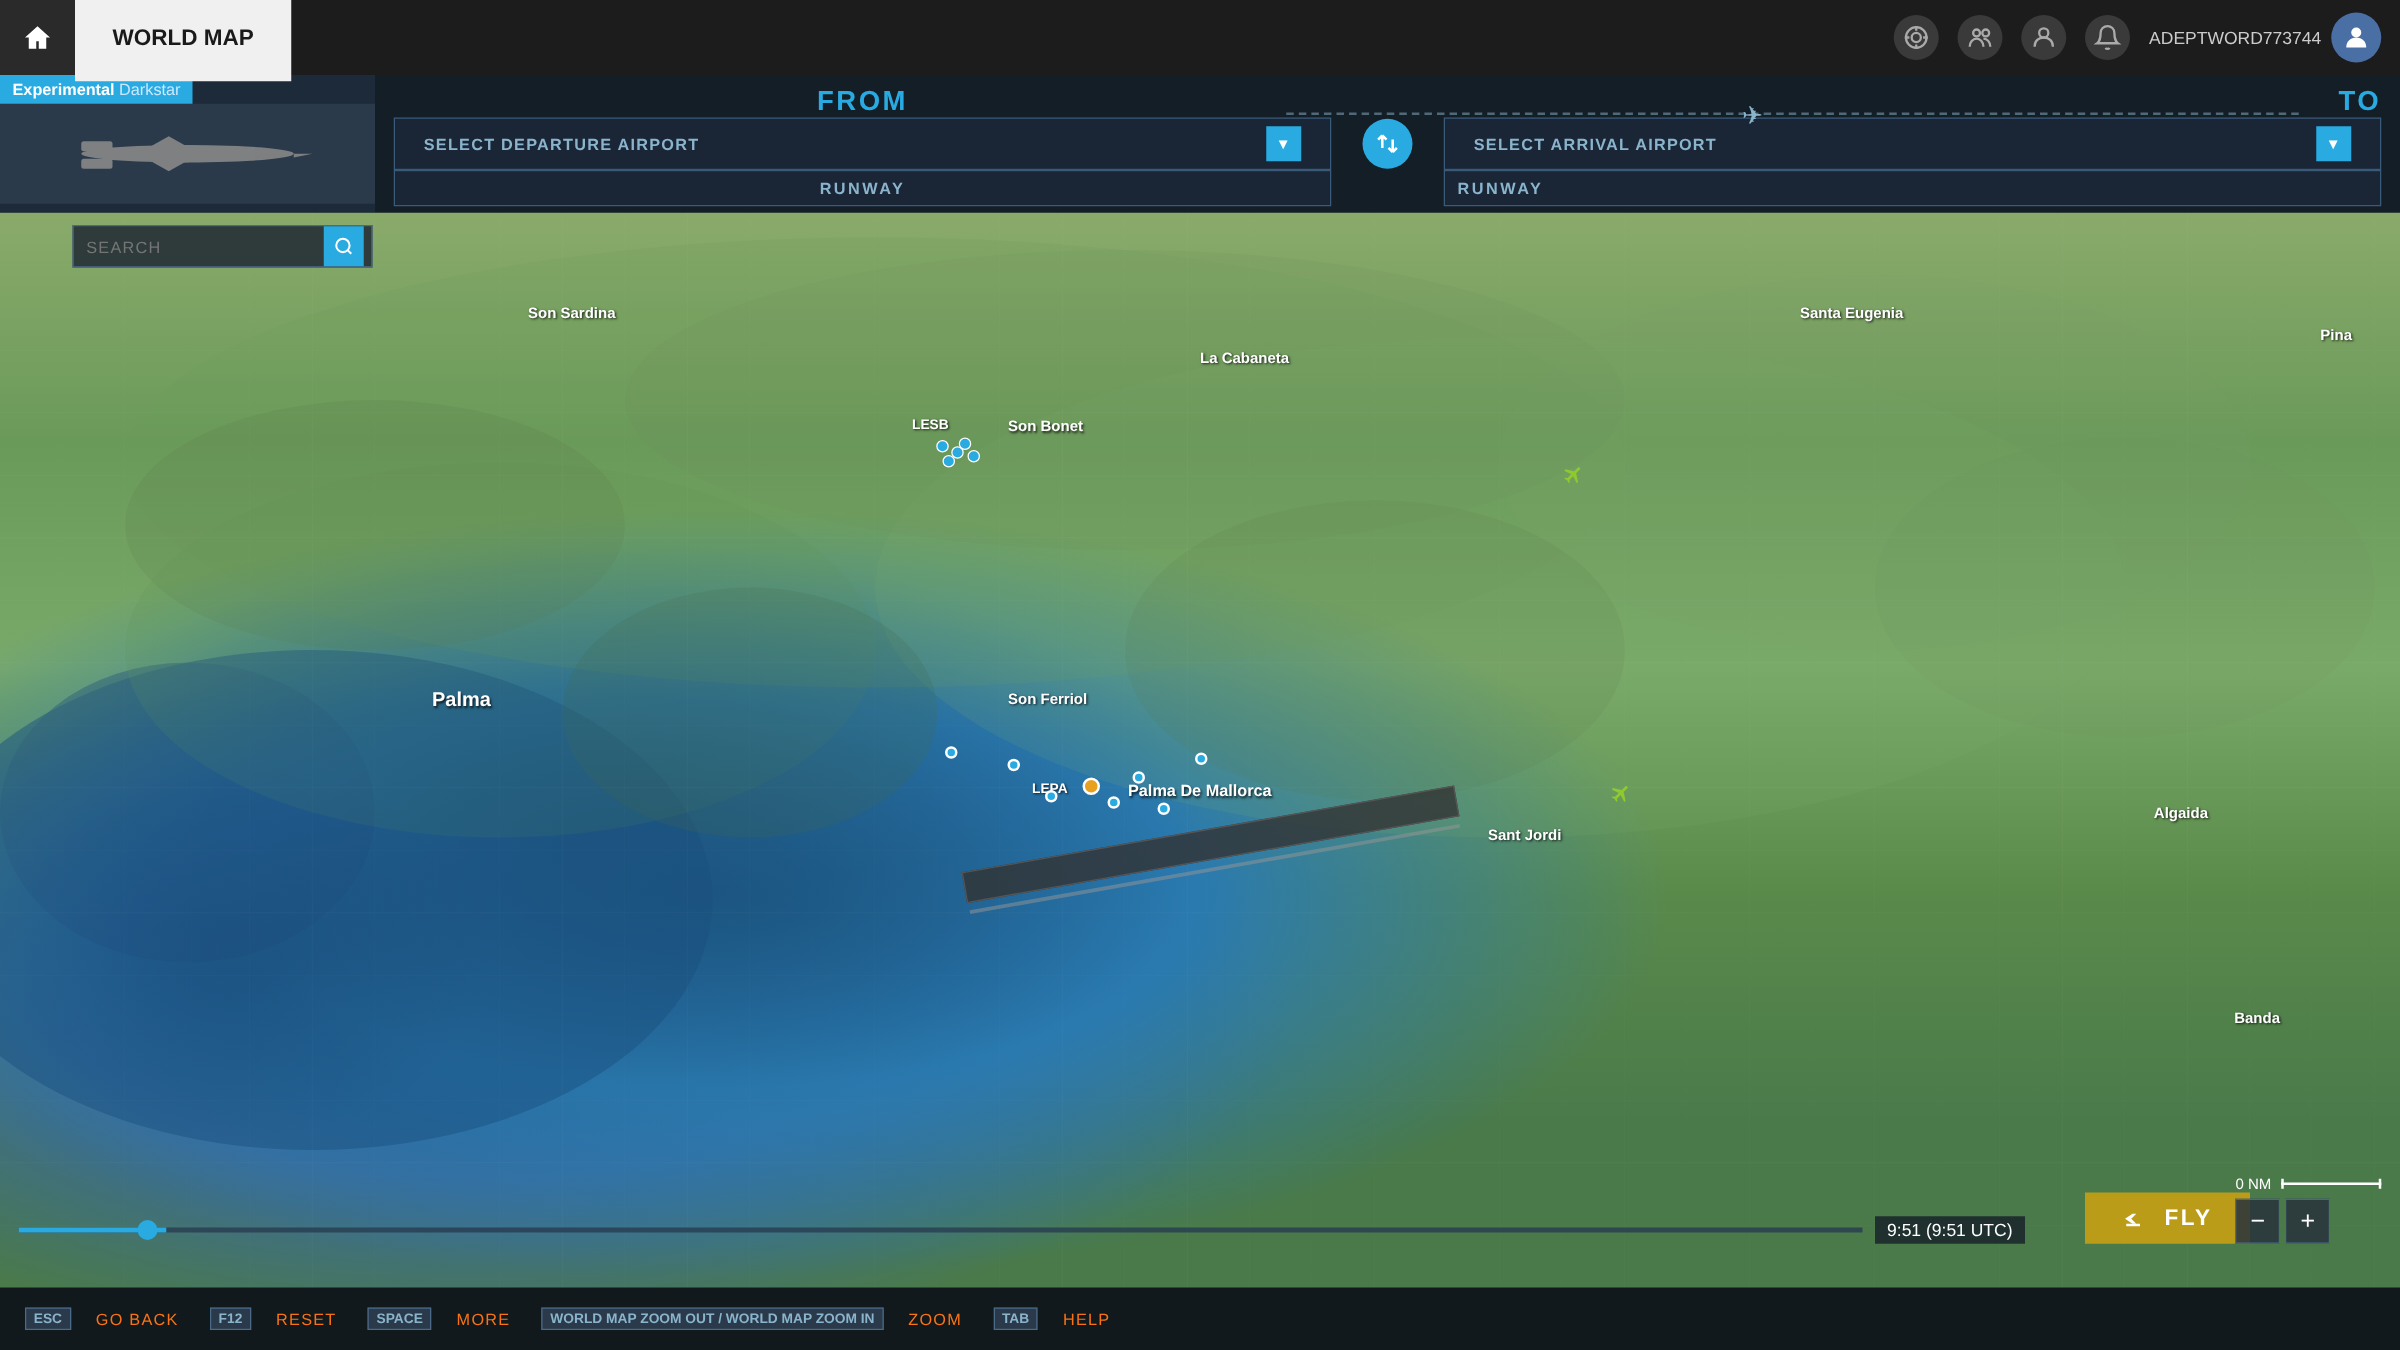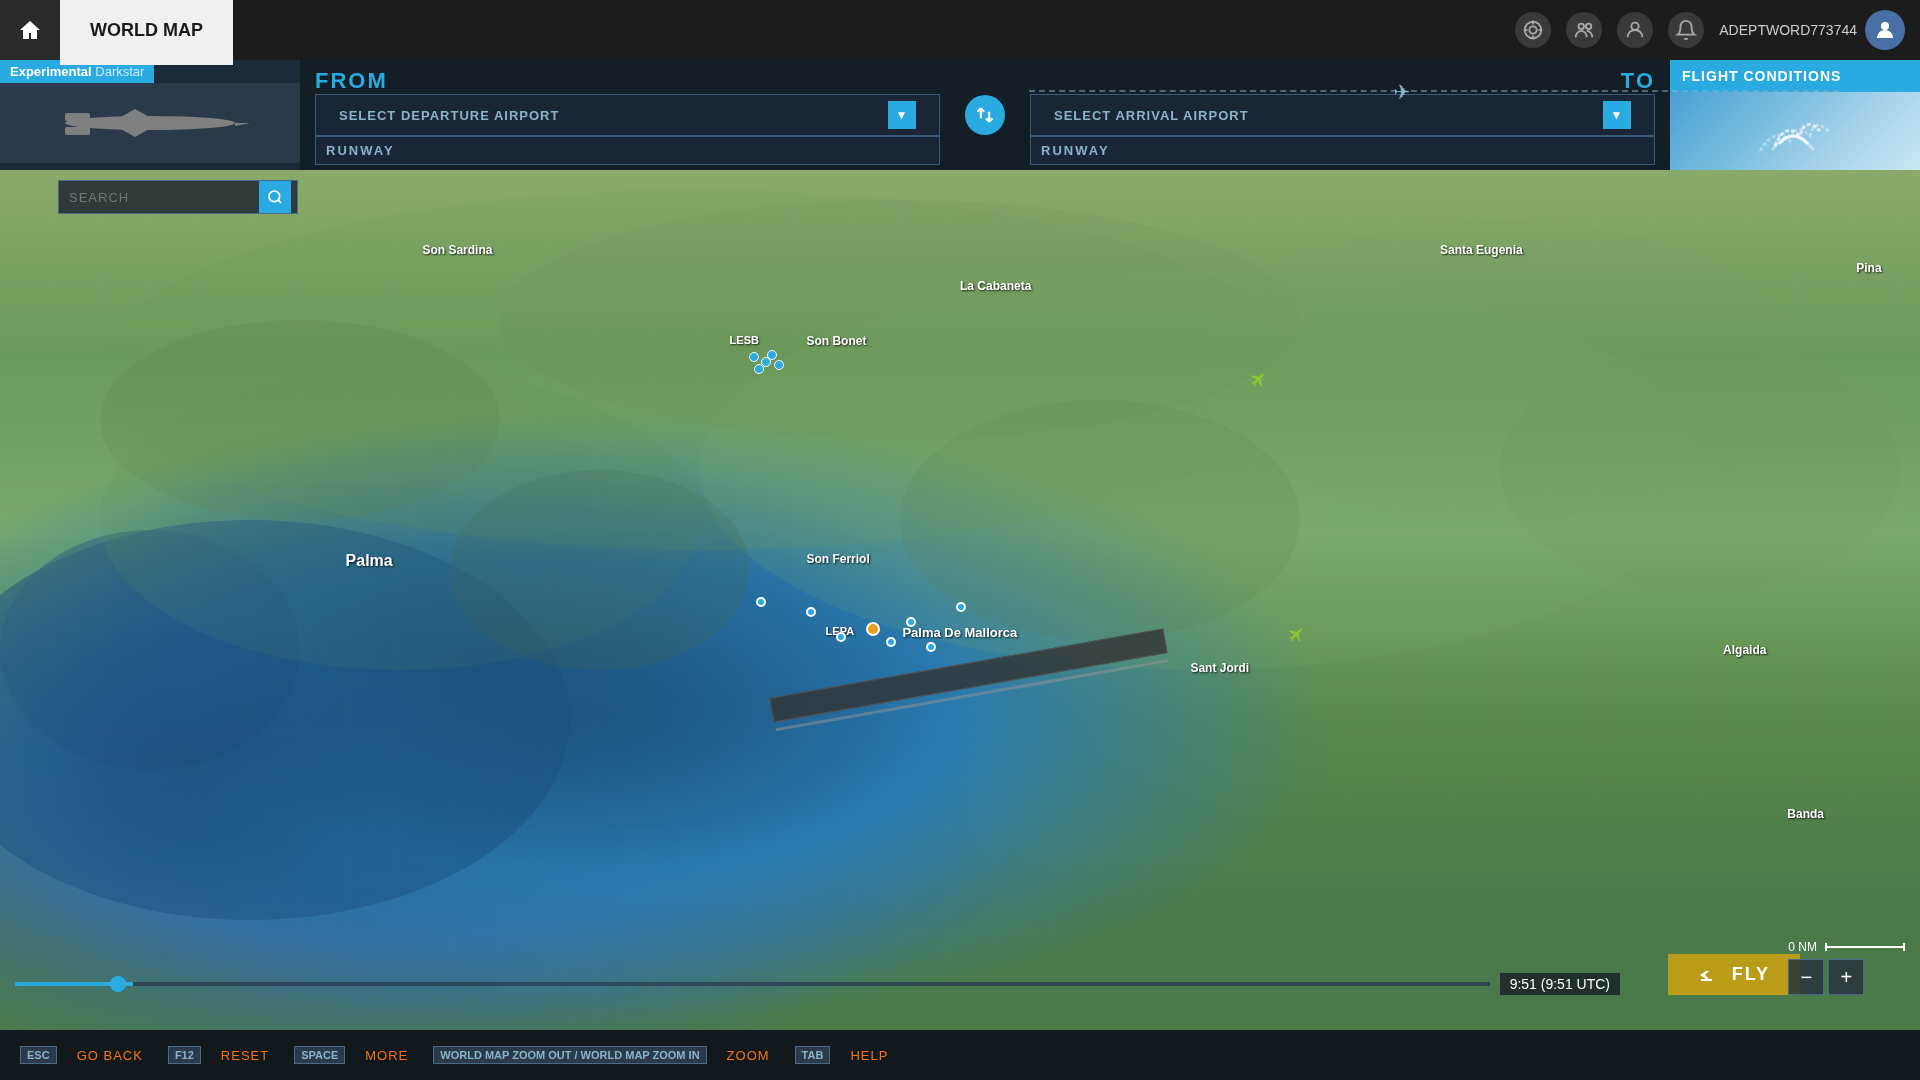--- a/index.html
+++ b/index.html
@@ -117,20 +117,21 @@
       z-index: 50;
       display: flex;
       align-items: stretch;
     }
     #from-section {
       flex: 1;
       padding: 8px 15px;
       display: flex;
       flex-direction: column;
       justify-content: space-around;
+      text-align: center;
     }
     #from-label {
       color: #29aae1;
       font-size: 22px;
       font-weight: bold;
       letter-spacing: 2px;
     }
     .airport-row {
       display: flex;
       align-items: center;
@@ -659,37 +660,20 @@
     <div id="to-label">TO</div>
     <div class="airport-row">
       <div class="airport-select">
         <span style="color:#8ab4cc; font-size:13px; letter-spacing:1px;">SELECT ARRIVAL AIRPORT</span>
         <div class="dropdown-arrow">▼</div>
       </div>
     </div>
     <div class="runway-field">RUNWAY</div>
   </div>
 
-  <div id="flight-conditions-panel">
-    <div id="fc-header">FLIGHT CONDITIONS</div>
-    <div id="fc-content">
-
-      <svg width="80" height="60" viewBox="0 0 80 60">
-        <g fill="none" stroke="rgba(255,255,255,0.7)" stroke-width="3">
-          <path d="M20 45 Q30 20 45 35 Q50 15 65 30" stroke-dasharray="4,2"></path>
-          <path d="M5 50 Q20 25 35 40 Q40 20 55 35 Q60 15 75 32" stroke-dasharray="4,2" opacity="0.5"></path>
-        </g>
-
-        <g fill="none" stroke="rgba(255,255,255,0.8)" stroke-width="3" stroke-linecap="round">
-          <path d="M25 42 Q38 28 52 42"></path>
-          <path d="M18 48 Q38 22 58 48" opacity="0.5"></path>
-        </g>
-      </svg>
-    </div>
-  </div>
 </div>
 
 <div id="map-container">
 
   <div id="map-bg"></div>
   <div id="map-terrain"></div>
 
   <svg width="100%" height="100%" style="position:absolute;inset:0;opacity:0.6">
 
     <ellipse cx="250" cy="550" rx="320" ry="200" fill="#1a5080" opacity="0.8"></ellipse>

